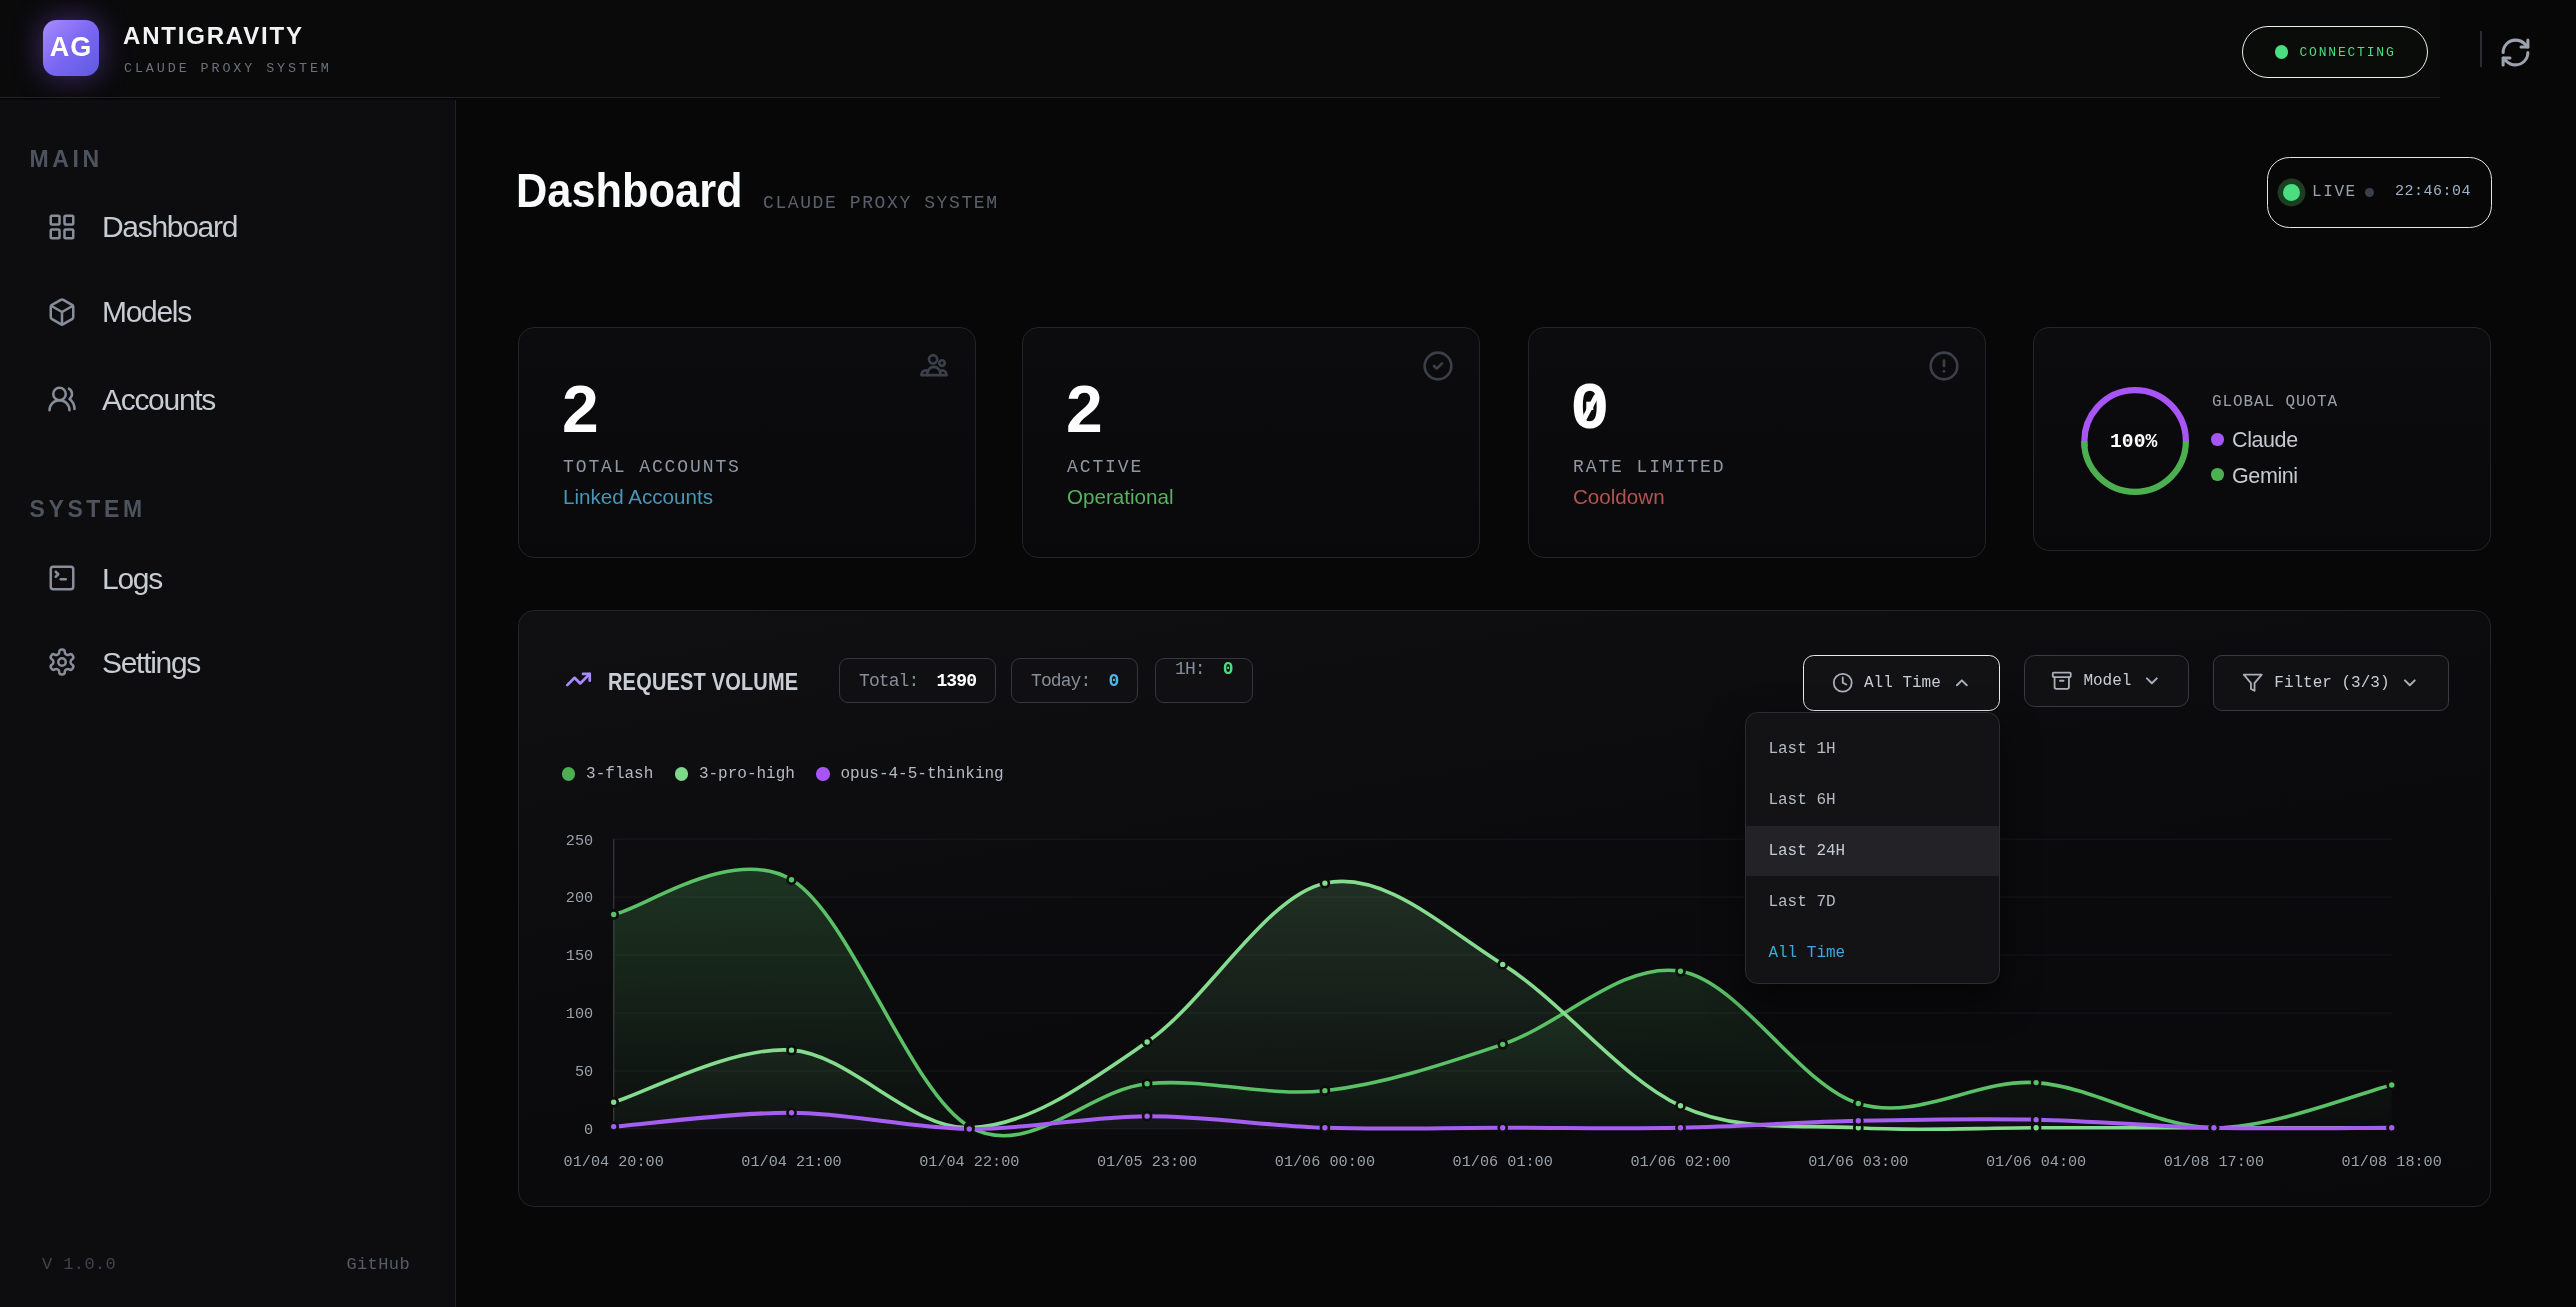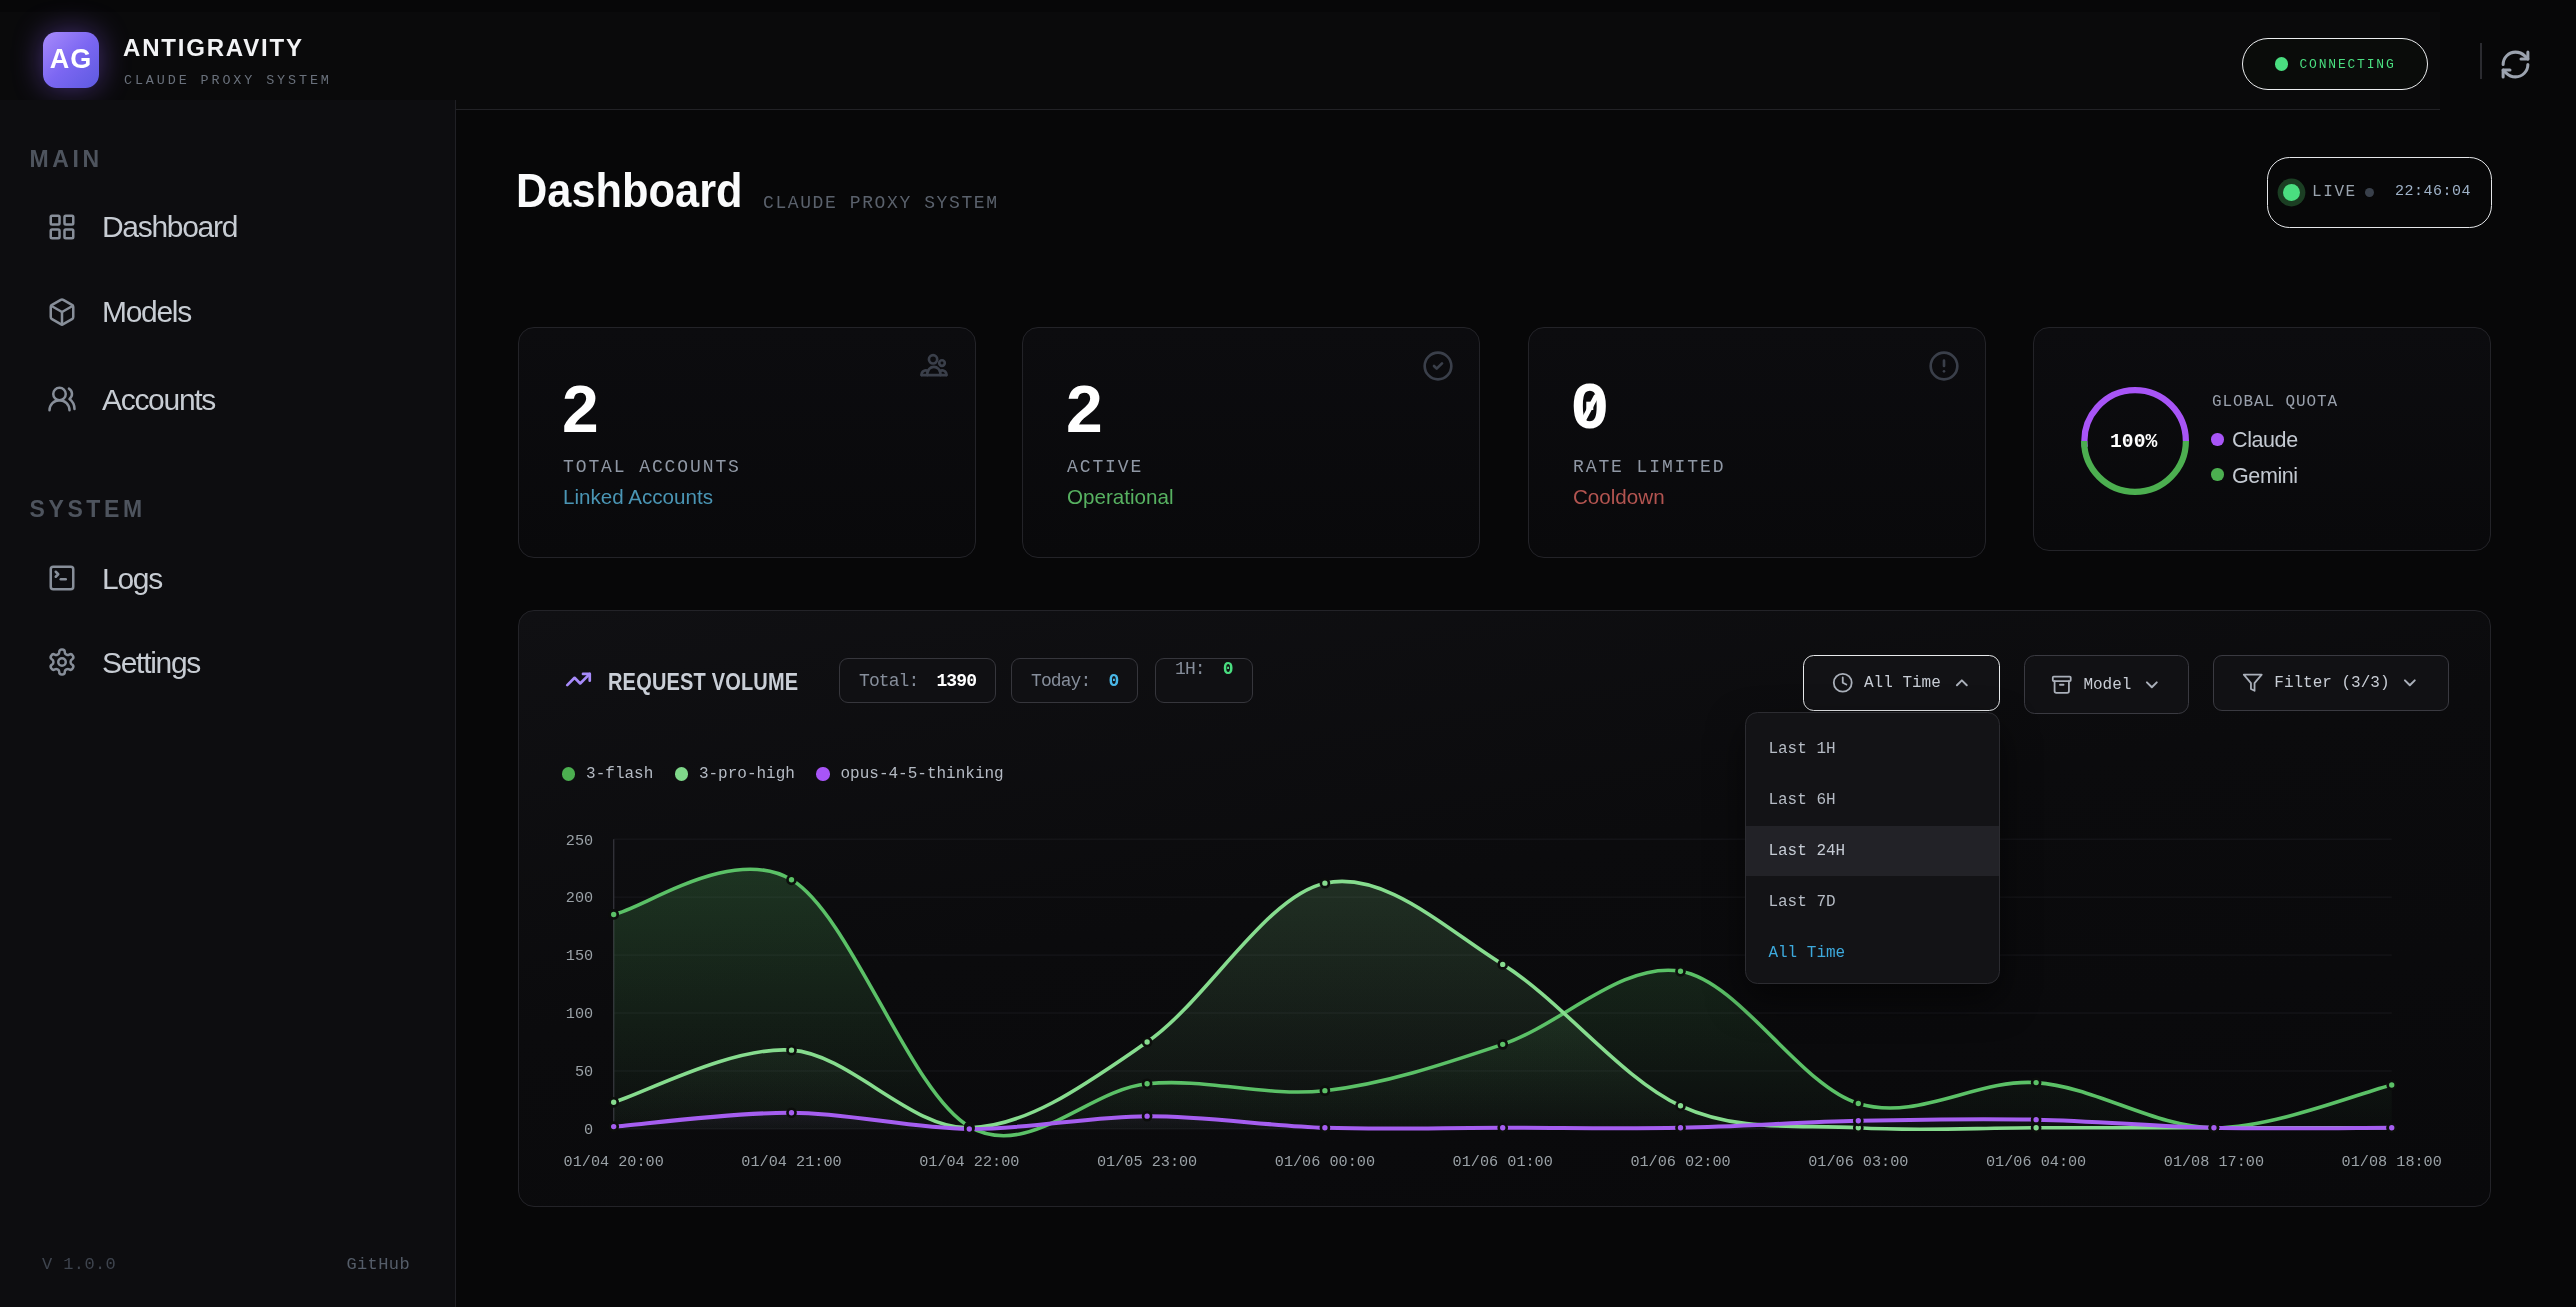--- a/index.html
+++ b/index.html
@@ -2,21 +2,21 @@
 <html style="font-size:14.3px"><head><meta charset="utf-8">
 <style>
   * { margin:0; padding:0; box-sizing:border-box; }
   html,body { width:2576px; height:1308px; background:#070708; overflow:hidden; }
   body { font-family:"Liberation Sans", sans-serif; position:relative; }
   .mono { font-family:"Liberation Mono", monospace; }
   .abs { position:absolute; }
 </style></head>
 <body>
 
-<div class="abs" style="left:0;top:12px;width:2440px;height:98px;background:#0a0a0b;border-bottom:1.8px solid #222226;">
+<div class="abs" style="left:0;top:0;width:2440px;height:98px;background:#0a0a0b;border-bottom:1.8px solid #222226;">
   <div class="abs" style="left:43px;top:19.7px;width:56px;height:56px;border-radius:13.4px;
        background:linear-gradient(135deg,#a88bfb 0%,#7c67f2 50%,#5d5ae0 100%);
        box-shadow:0 0 30px rgba(139,92,246,.45);
        display:flex;align-items:center;justify-content:center;
        color:#fff;font-weight:bold;font-size:27px;letter-spacing:0.9px;">AG</div>
   <div class="abs" style="left:123px;top:21.5px;font-size:24px;font-weight:bold;letter-spacing:1.8px;color:#f2f3f5;">ANTIGRAVITY</div>
   <div class="abs mono" style="left:124px;top:61px;font-size:13.4px;letter-spacing:2.9px;color:#6a717c;">CLAUDE PROXY SYSTEM</div>
   <div class="abs" style="left:2242px;top:26px;width:186px;height:52px;border:1.8px solid #eceef0;border-radius:26px;
        display:flex;align-items:center;justify-content:center;gap:11.6px;background:#0a0c0a;">
      <span style="width:13.4px;height:13.4px;border-radius:50%;background:#4ade80;display:inline-block;"></span>
@@ -149,21 +149,21 @@
        display:flex;align-items:center;justify-content:center;gap:10.7px;">
     <svg style="" width="21.5" height="21.5" viewBox="0 0 24 24" fill="none" stroke="#aab0ba" stroke-width="2" stroke-linecap="round" stroke-linejoin="round">
         <circle cx="12" cy="12" r="10"></circle>
         <polyline points="12 6 12 12 16 14"></polyline>
       </svg>
     <span class="mono" style="font-size:16px;color:#c8cdd5;">All Time</span>
     <svg style="" width="19.7" height="19.7" viewBox="0 0 24 24" fill="none" stroke="#aab0ba" stroke-width="2.4" stroke-linecap="round" stroke-linejoin="round">
         <polyline points="6 15 12 9 18 15"></polyline>
       </svg>
   </div>
-  <div class="abs" style="left:1505px;top:44px;width:165px;height:59px;border:1.3px solid #3a3a41;border-radius:10.7px;background:#111114;
+  <div class="abs" style="left:1505px;top:44px;width:165px;height:52px;border:1.3px solid #3a3a41;border-radius:10.7px;background:#111114;
        display:flex;align-items:center;justify-content:center;gap:10.7px;">
     <svg style="" width="21.5" height="21.5" viewBox="0 0 24 24" fill="none" stroke="#aab0ba" stroke-width="2" stroke-linecap="round" stroke-linejoin="round">
         <rect x="2" y="3" width="20" height="5" rx="1"></rect>
         <path d="M4 8v11a2 2 0 0 0 2 2h12a2 2 0 0 0 2-2V8"></path>
         <path d="M10 12h4"></path>
       </svg>
     <span class="mono" style="font-size:16px;color:#c8cdd5;">Model</span>
     <svg style="" width="19.7" height="19.7" viewBox="0 0 24 24" fill="none" stroke="#aab0ba" stroke-width="2.4" stroke-linecap="round" stroke-linejoin="round">
         <polyline points="6 9 12 15 18 9"></polyline>
       </svg>

